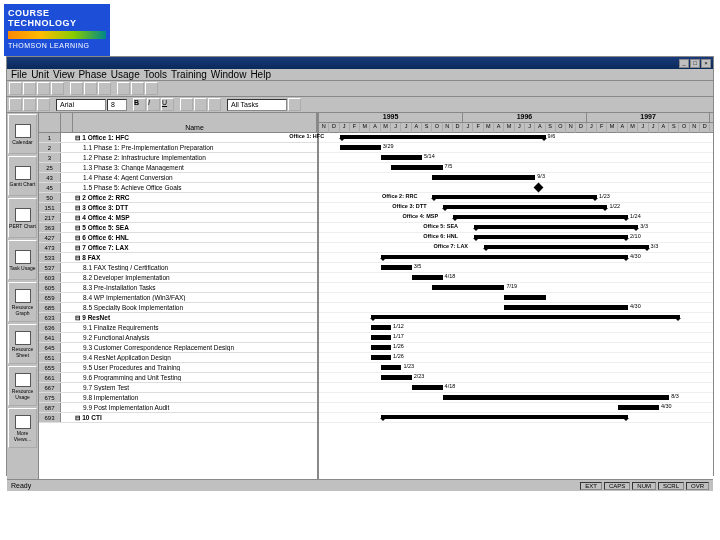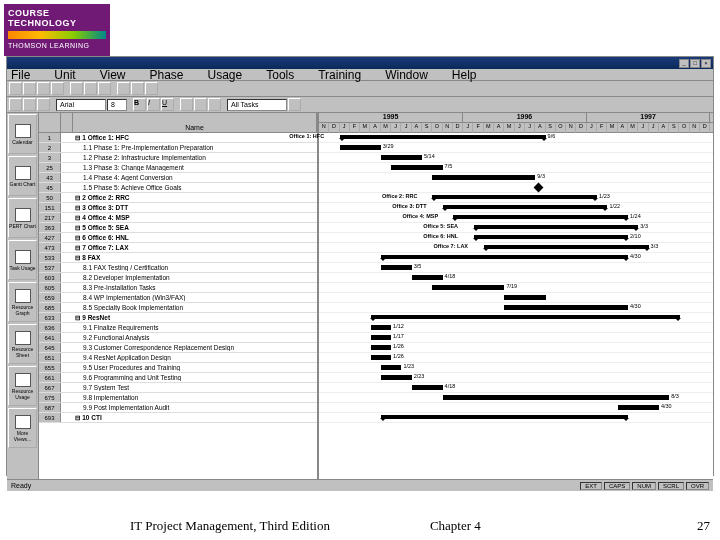--- a/index.html
+++ b/index.html
@@ -1,26 +1,26 @@
 <!DOCTYPE html>
 <html><head>
 <meta charset="utf-8">
 <style>
   * { margin: 0; padding: 0; box-sizing: border-box; }
   body { width: 720px; height: 540px; background: #fff; font-family: "Times New Roman", serif; overflow: hidden; position: relative; }
   .slide { width: 720px; height: 540px; position: relative; }
-  .logo { position: absolute; top: 4px; left: 4px; width: 106px; height: 52px; background: #701a75; color: #fff; font-size: 8px; font-family: Arial; padding: 4px; }
+  .logo { position: absolute; top: 4px; left: 4px; width: 106px; height: 52px; background: #1d4ed8; color: #fff; font-size: 8px; font-family: Arial; padding: 4px; }
   .logo-top { font-weight: bold; font-size: 9px; letter-spacing: 0.5px; }
   .logo-bar { height: 8px; background: linear-gradient(90deg,#f80,#fb0,#8c0,#088); margin: 3px 0; }
   .logo-bot { font-size: 7px; letter-spacing: 0.5px; }
   .title { position: absolute; top: 2px; left: 125px; font-size: 31px; }
   .app { position: absolute; top: 56px; left: 6px; width: 708px; height: 420px; border: 1px solid #888; background: #c0c0c0; font-family: Arial, sans-serif; }
   .app-title { height: 12px; background: linear-gradient(#1a3a7a,#0a2a5a); display: flex; align-items: center; justify-content: flex-end; gap: 1px; padding-right: 2px; }
   .win-btn { width: 10px; height: 9px; background: #c0c0c0; border: 1px solid #888; font-size: 6px; line-height: 7px; text-align: center; }
-  .menubar { height: 12px; background: #c0c0c0; display: flex; gap: 24px; padding: 0 4px; font-size: 12px; align-items: center; border-bottom: 1px solid #888; }
+  .menubar { height: 12px; background: #c0c0c0; display: flex; gap: 4px; padding: 0 4px; font-size: 10px; align-items: center; border-bottom: 1px solid #888; }
   .toolbar { height: 16px; background: #c0c0c0; border-bottom: 1px solid #888; display: flex; align-items: center; gap: 1px; padding: 0 2px; font-size: 7px; }
   .tb-btn { width: 13px; height: 13px; background: #c0c0c0; border: 1px outset #fff; display:inline-block; }
   .tb-field { height: 12px; background: #fff; border: 1px inset #888; font-size: 7px; padding: 0 3px; display: flex; align-items: center; }
   .tb-sep { width: 4px; }
   .content { display: flex; height: 366px; }
   .sidebar { width: 32px; background: #c0c0c0; border-right: 1px solid #888; display: flex; flex-direction: column; }
   .side-btn { height: 40px; border: 1px outset #fff; margin: 1px; display: flex; flex-direction: column; align-items: center; justify-content: center; font-size: 5px; text-align: center; gap: 1px; }
   .side-icon { width: 16px; height: 14px; background: #fff; border: 1px solid #555; }
   .main { flex: 1; display: flex; background: #fff; }
   .task-pane { width: 280px; border-right: 2px solid #888; display: flex; flex-direction: column; }
@@ -485,18 +485,13 @@
       <div class="status-right" id="statusboxes">
           <div class="status-box">EXT</div>
           <div class="status-box">CAPS</div>
           <div class="status-box">NUM</div>
           <div class="status-box">SCRL</div>
           <div class="status-box">OVR</div>
         </div>
     </div>
   </div>
 
-  <div class="footer">
-    <span class="f1">IT Project Management, Third Edition</span>
-    <span class="f2">Chapter 4</span>
-    <span class="f3">27</span>
-  </div>
 </div>
 
 </body></html>

